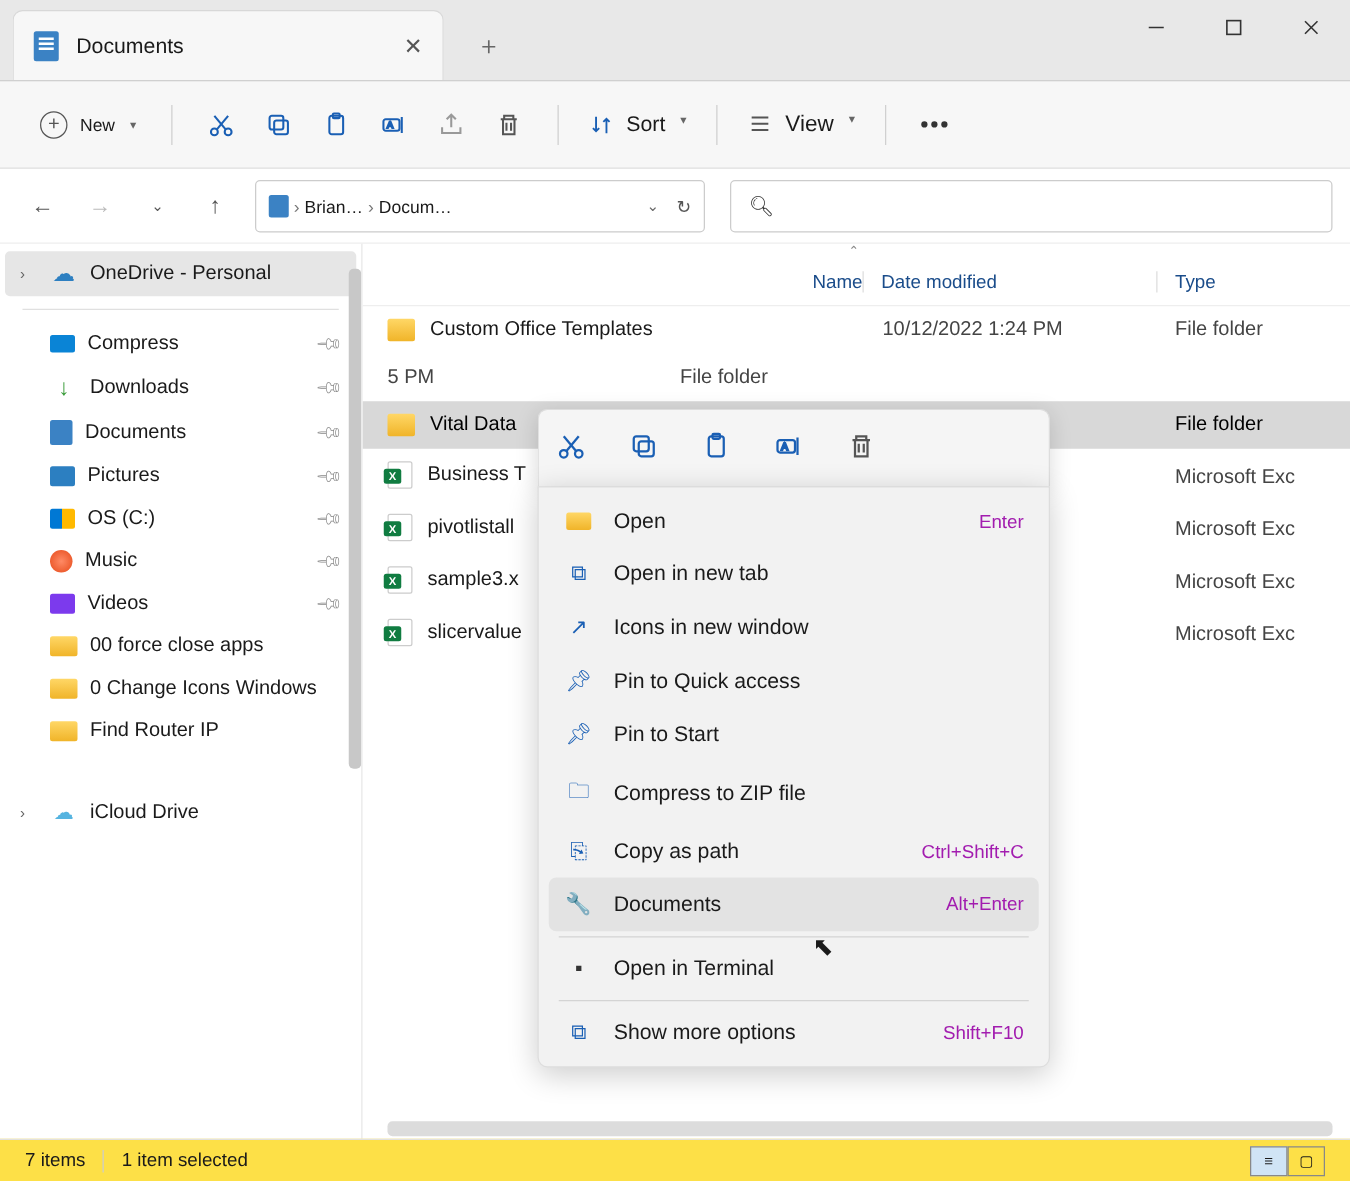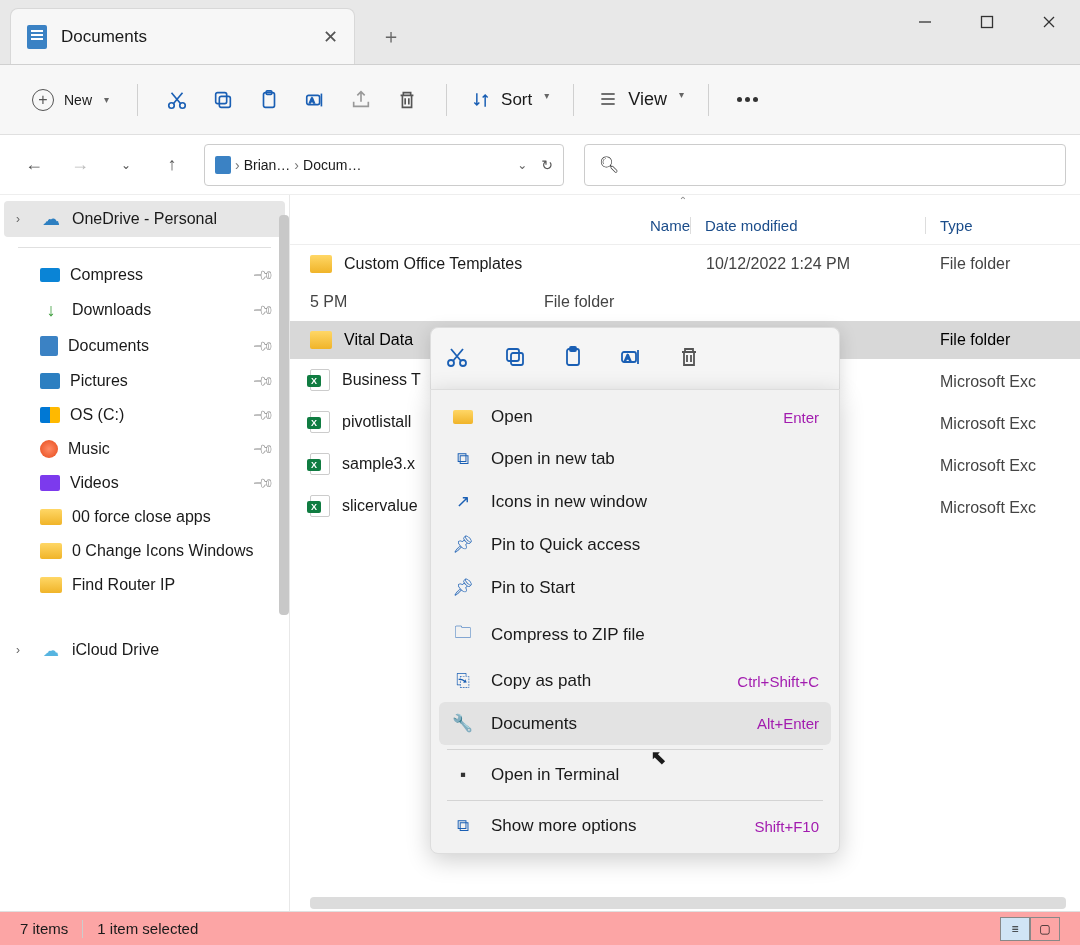--- a/index.html
+++ b/index.html
@@ -91,21 +91,21 @@
 .mini-toolbar svg { width: 24px; height: 24px;}
 .context-menu { width: 410px; background: #f2f2f2; border: 1px solid #ddd; border-radius: 0 0 8px 8px; box-shadow: 0 6px 24px rgba(0,0,0,0.2); padding: 6px 8px;}
 .ctx-item { display: flex; align-items: center; padding: 11px 12px; border-radius: 6px; font-size: 17px; gap: 16px;}
 .ctx-item.hov { background: #e3e3e3; }
 .ctx-item .ci-ico { width: 24px; display: flex; align-items: center; justify-content: center; flex-shrink:0; color:#1a5fb4;}
 .ctx-item .ci-short { margin-left: auto; color: #a21caf; font-size: 15px;}
 .ctx-sep { height: 1px; background: #d4d4d4; margin: 4px 8px;}
 .cursor { position: absolute; left: 650px; top: 745px; z-index: 200; font-size: 20px;}
 
 
-.statusbar { position: absolute; bottom: 0; left: 0; right: 0; height: 34px; border-top: 1px solid #e0e0e0; display: flex; align-items: center; padding: 0 20px; font-size: 15px; background:#fca5a5;}
+.statusbar { position: absolute; bottom: 0; left: 0; right: 0; height: 34px; border-top: 1px solid #e0e0e0; display: flex; align-items: center; padding: 0 20px; font-size: 15px; background:#fde047;}
 .statusbar .s-sep { width: 1px; height: 18px; background: #ccc; margin: 0 14px;}
 .view-toggle { margin-left: auto; display: flex; gap: 0;}
 .view-toggle .vt { width: 30px; height: 24px; border: 1px solid #888; display: flex; align-items: center; justify-content: center; font-size: 12px;}
 .view-toggle .vt.active { background: #d0e4f5;}
 </style>
 </head>
 <body>
 
 <div class="titlebar">
   <div class="tab">

